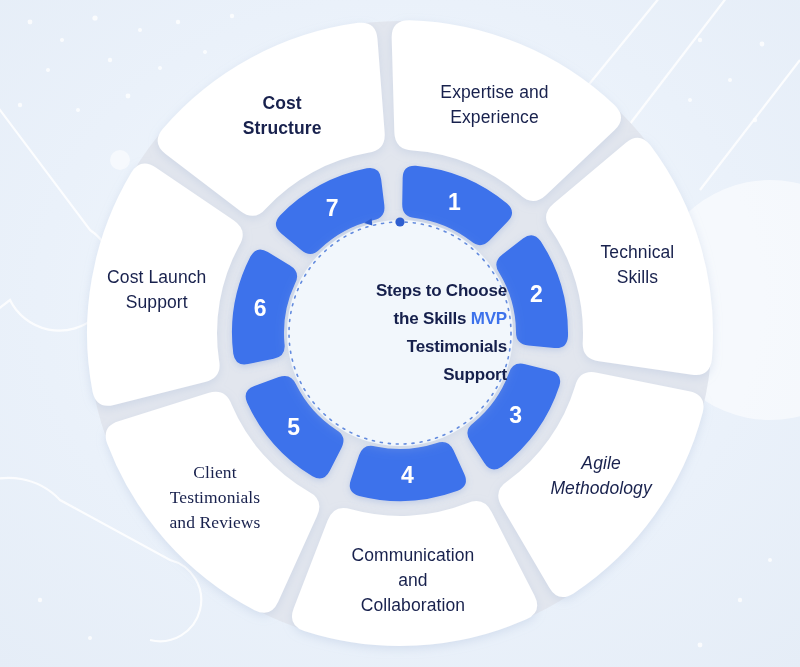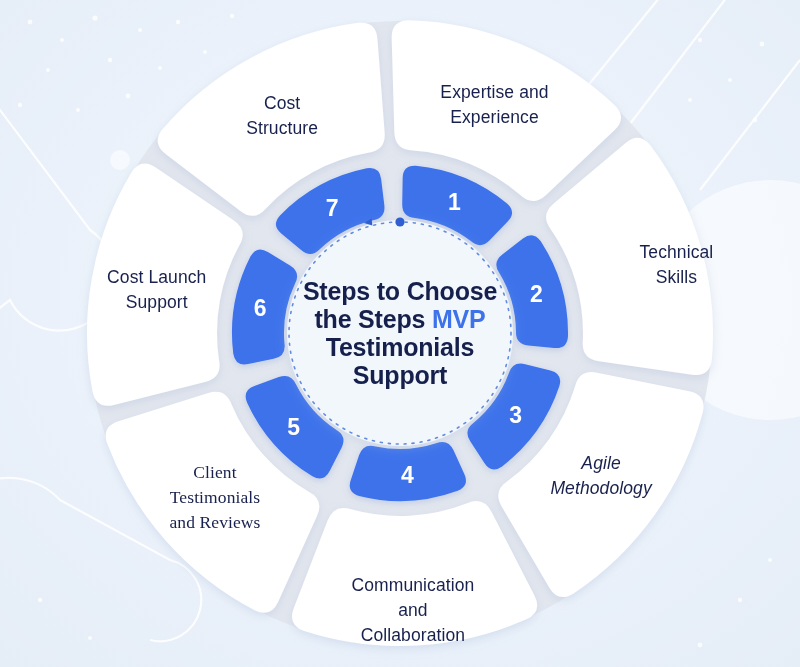--- a/index.html
+++ b/index.html
@@ -49,23 +49,23 @@
     font-weight: 700;
     transform: translate(-50%, -50%);
     pointer-events: none;
   }
   .center-text {
     position: absolute;
     left: 400px;
     top: 333px;
     transform: translate(-50%, -50%);
     width: 214px;
-    text-align: center;
+    text-align: right;
     color: #16204c;
-    font-size: 25px;
+    font-size: 17px;
     line-height: 28px;
     font-weight: 700;
     letter-spacing: -0.2px;
     pointer-events: none;
   }
   .center-text .hl { color: #3d72eb; }
 </style>
 </head>
 <body>
 
@@ -166,36 +166,36 @@
       <div class="num" style="left: 515.604px; top: 415.46px;">3</div>
       <div class="num" style="left: 407.432px; top: 474.805px;">4</div>
       <div class="num" style="left: 293.648px; top: 427.092px;">5</div>
       <div class="num" style="left: 260.157px; top: 308.342px;">6</div>
       <div class="num" style="left: 332.243px; top: 208.208px;">7</div>
     </div>
 
   <div id="labels">
       <div class="label" style="left: 494.523px; top: 104.802px;">Expertise and
 Experience</div>
-      <div class="label" style="left: 637.432px; top: 264.918px; margin-left: 39px;">Technical
+      <div class="label" style="left: 637.432px; top: 264.918px;">Technical
 Skills</div>
       <div class="label" style="left: 601.087px; top: 476.434px; font-style: italic;">Agile
 Methodology</div>
-      <div class="label" style="left: 412.927px; top: 579.661px; margin-top: 30px;">Communication
+      <div class="label" style="left: 412.927px; top: 579.661px;">Communication
 and
 Collaboration</div>
       <div class="label" style="left: 215.008px; top: 496.667px; font-family: Liberation Serif, serif;">Client
 Testimonials
 and Reviews</div>
       <div class="label" style="left: 156.752px; top: 290.109px;">Cost Launch
 Support</div>
-      <div class="label" style="left: 282.142px; top: 115.932px;">Cost
+      <div class="label" style="left: 282.142px; top: 115.932px; font-weight: bold;">Cost
 Structure</div>
     </div>
 
   <div class="center-text">
     <span>Steps to Choose</span><br>
-    <span>the Steps </span><span class="hl">MVP</span><br>
+    <span>the Skills </span><span class="hl">MVP</span><br>
     <span>Testimonials</span><br>
     <span>Support</span>
   </div>
 
 </div>
 
 </body></html>

